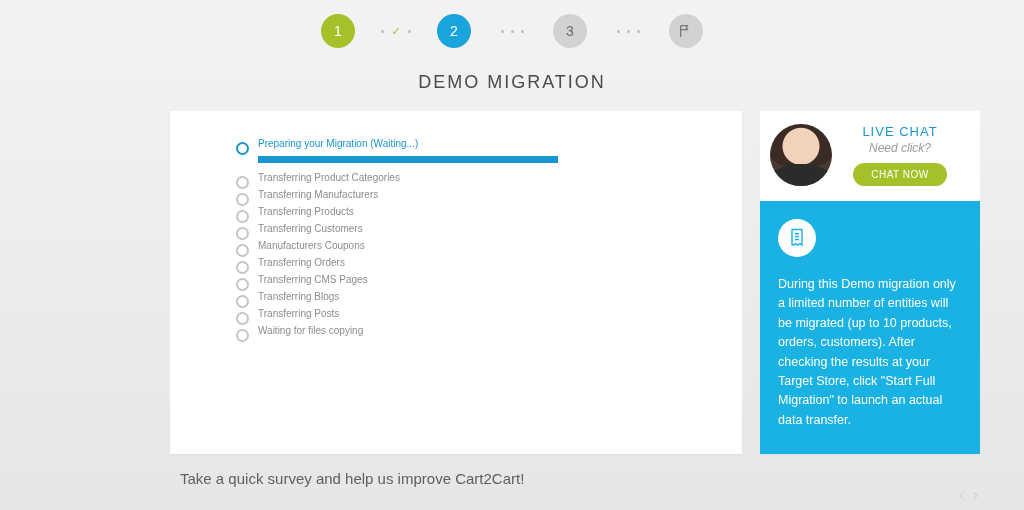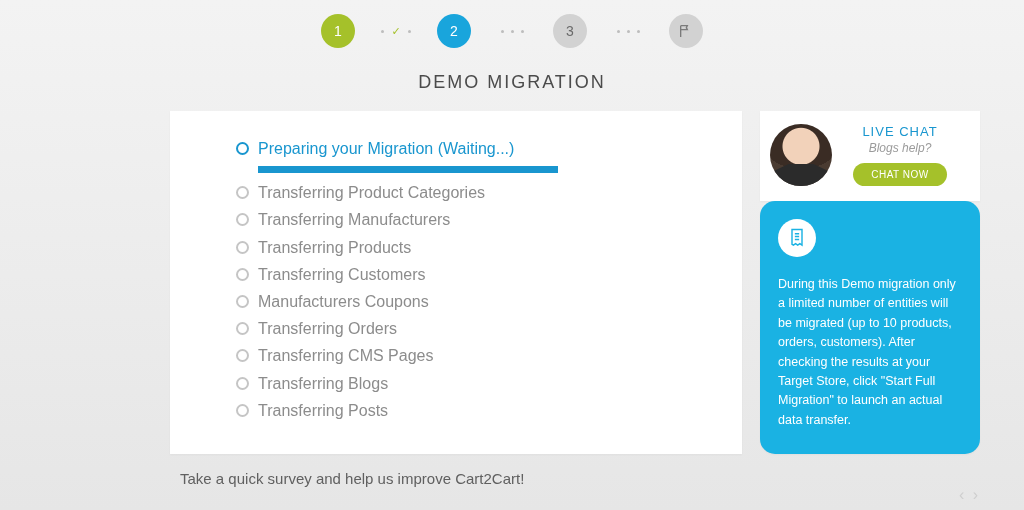--- a/index.html
+++ b/index.html
@@ -78,21 +78,21 @@
     box-shadow: 0 1px 2px rgba(0,0,0,0.04);
   }
   .progress-list {
     list-style: none;
     margin: 0; padding: 0;
   }
   .progress-list li {
     position: relative;
     padding-left: 22px;
     line-height: 1.7;
-    font-size: 16px;
+    font-size: 10px;
     color: #8c8c8c;
   }
   .progress-list li::before {
     content: "";
     position: absolute;
     left: 0; top: 7px;
     width: 9px; height: 9px;
     border: 2px solid #c5c5c5;
     border-radius: 50%;
     background: #fff;
@@ -165,21 +165,20 @@
 
   .info-card {
     background: var(--panel-blue);
     color: #fff;
     padding: 18px 18px 24px;
     font-size: 12.5px;
     line-height: 1.55;
     position: relative;
     min-height: 250px;
     box-shadow: 0 1px 2px rgba(0,0,0,0.04);
-    border-radius: 15px;
   }
   .info-icon {
     width: 38px; height: 38px; border-radius: 50%;
     background: #fff;
     display:flex; align-items:center; justify-content:center;
     margin-bottom: 18px;
   }
   .carousel-arrows {
     position: absolute;
     right: 44px;
@@ -235,29 +234,30 @@
         <div class="progress-bar"></div>
         <li>Transferring Product Categories</li>
         <li>Transferring Manufacturers</li>
         <li>Transferring Products</li>
         <li>Transferring Customers</li>
         <li>Manufacturers Coupons</li>
         <li>Transferring Orders</li>
         <li>Transferring CMS Pages</li>
         <li>Transferring Blogs</li>
         <li>Transferring Posts</li>
+        <li>Waiting for files copying</li>
       </ul>
   </div>
 
   <div class="side-col">
     <div class="livechat-card">
       <div class="avatar"></div>
       <div class="livechat-text">
         <p class="livechat-title">LIVE CHAT</p>
-        <p class="livechat-sub">Blogs help?</p>
+        <p class="livechat-sub">Need click?</p>
         <button class="chat-btn">CHAT NOW</button>
       </div>
     </div>
 
     <div class="info-card">
       <div class="info-icon">
         <svg width="18" height="20" viewBox="0 0 24 28" fill="none" stroke="#1ab2e3" stroke-width="2">
           <path d="M5 2h14v22l-3-2-3 2-3-2-3 2-2-1V2z"></path>
           <path d="M9 8h6M9 12h6M9 16h6"></path>
         </svg>

